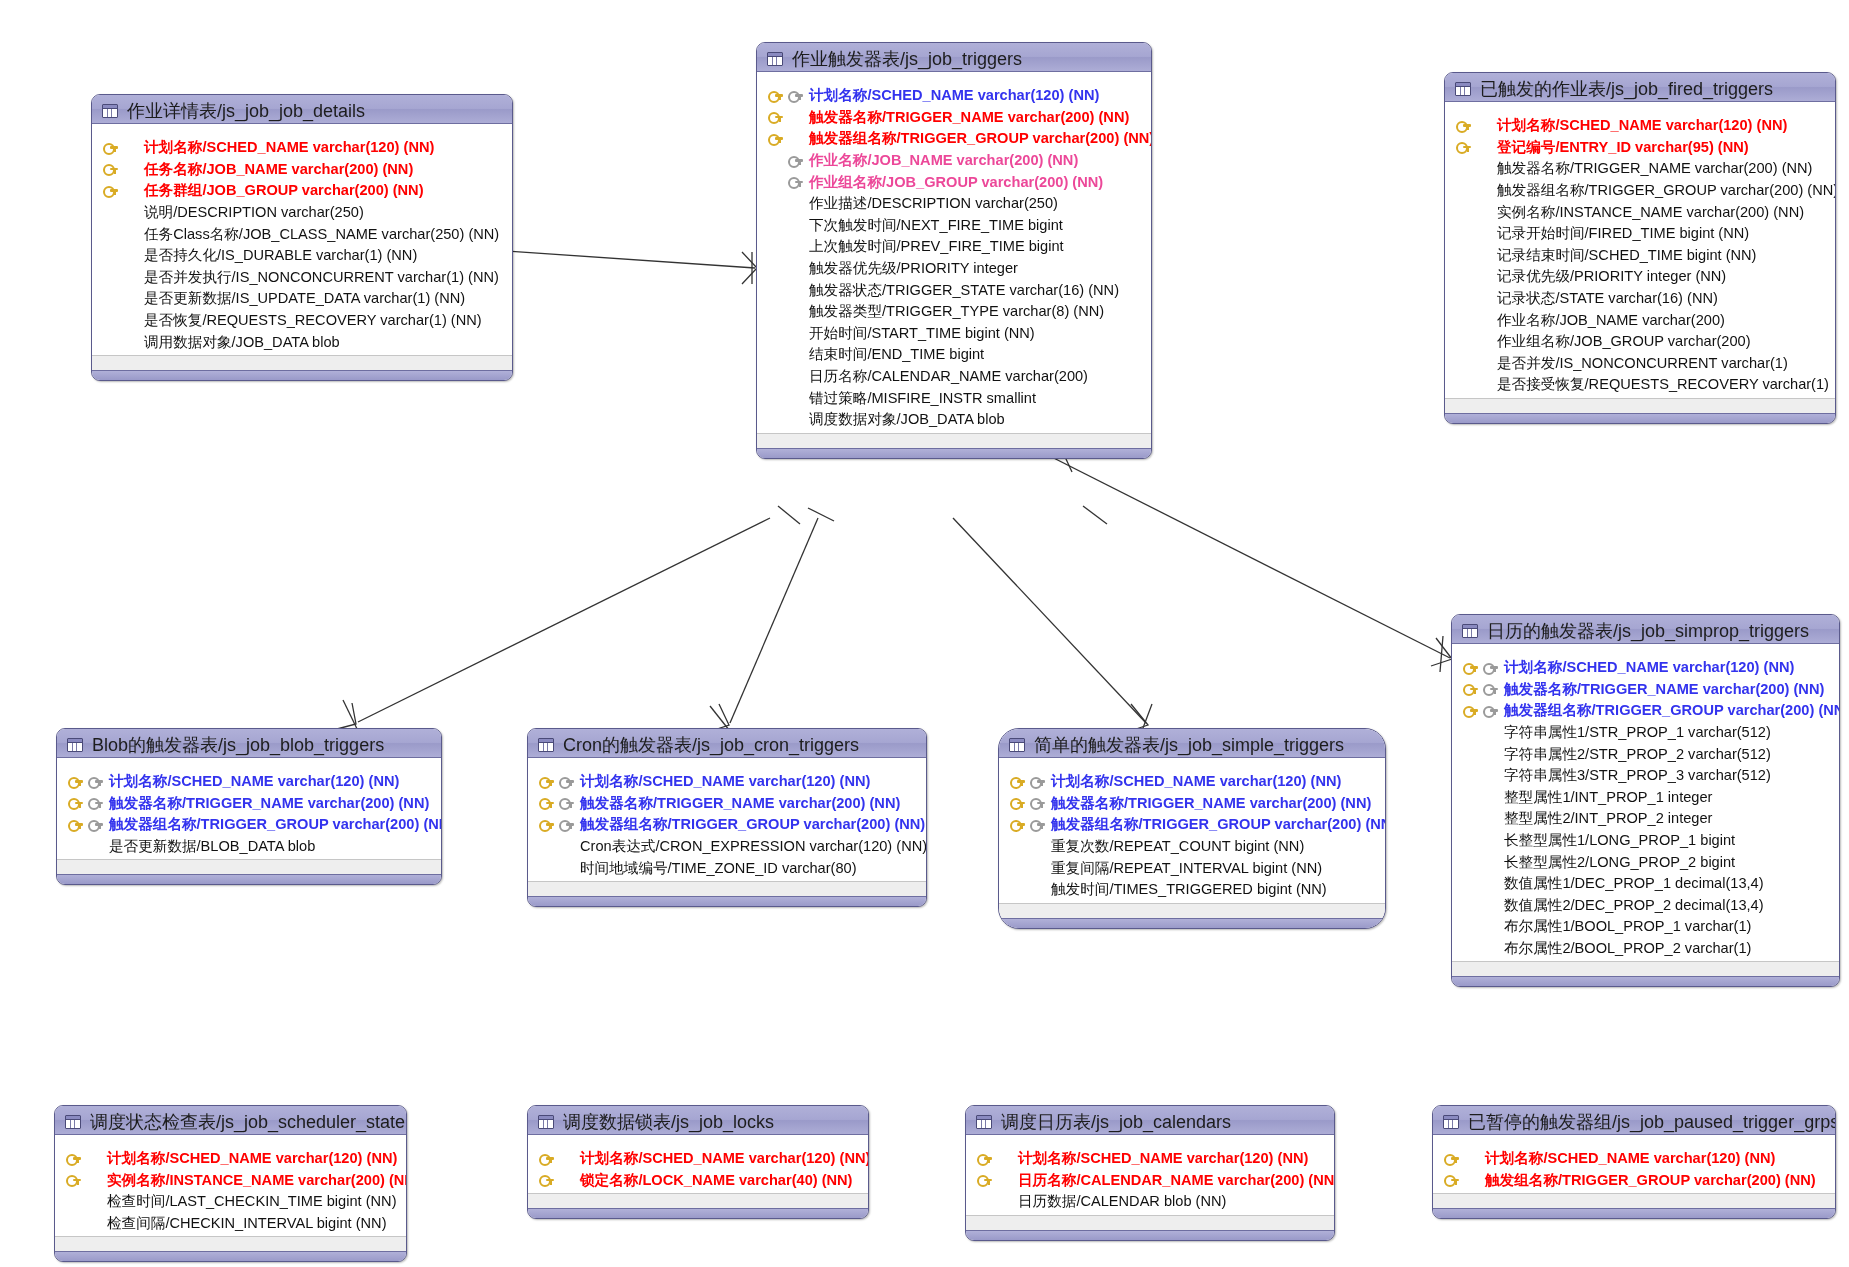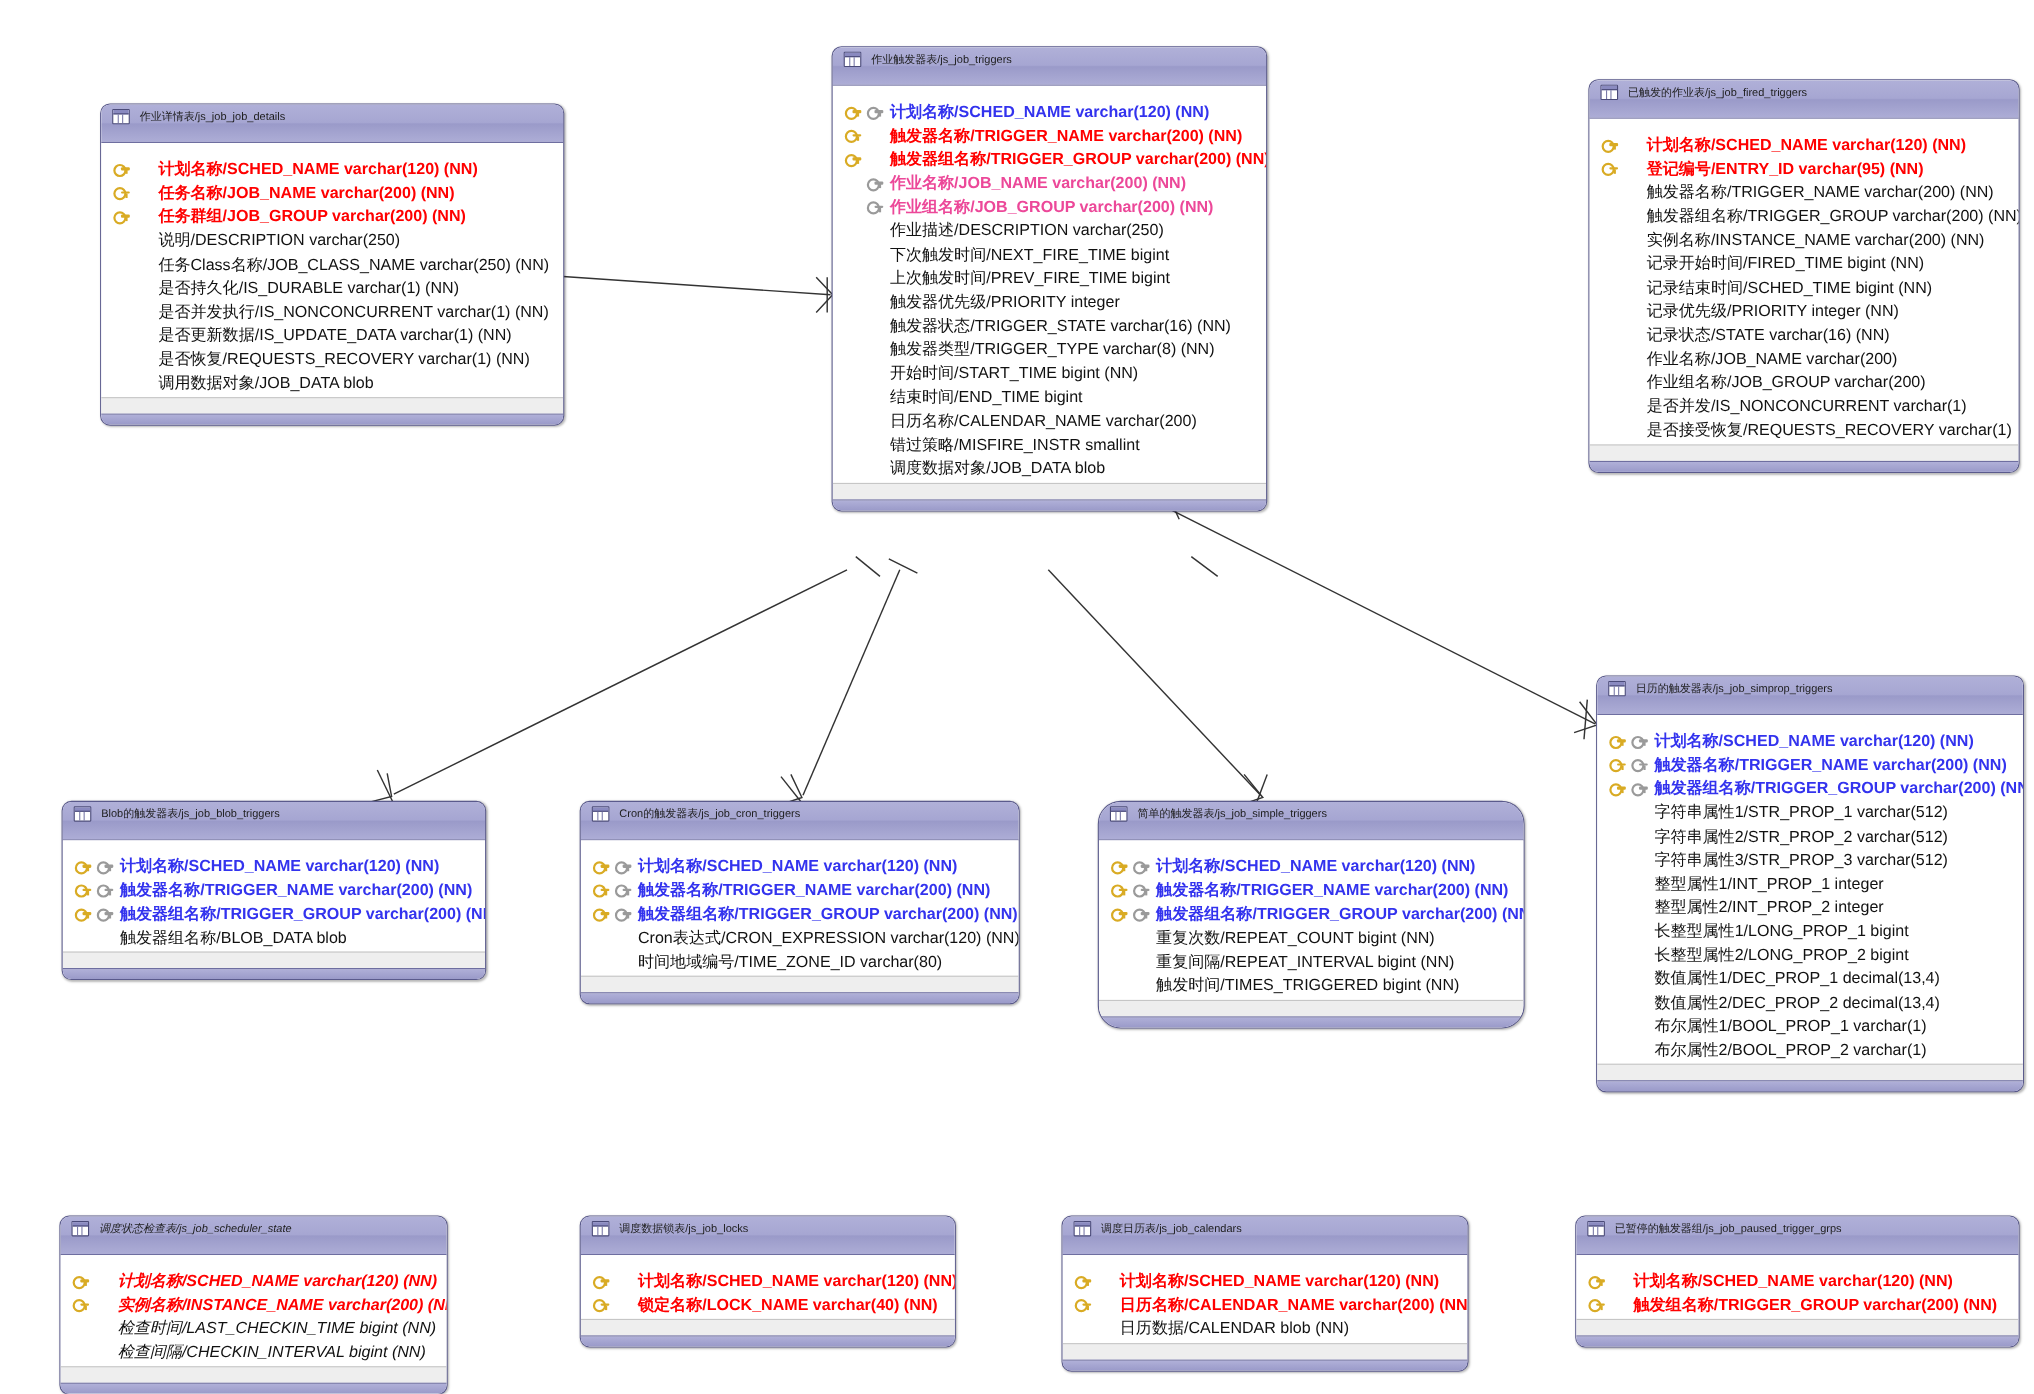--- a/index.html
+++ b/index.html
@@ -16,22 +16,22 @@
     border-radius:9px;
     background:#ffffff;
     box-shadow:1px 1px 2px rgba(0,0,0,.28);
     overflow:hidden;
     z-index:5;
   }
   .ent-header{
     display:flex;align-items:center;gap:9px;
     background:linear-gradient(to bottom,#b0b0d8 0%,#a6a6d2 48%,#9a9ac9 52%,#adadd6 100%);
     border-bottom:1px solid #6e6ea0;
-    padding:4px 10px 16px 10px;
-    font-size:10px;color:#1d1d1d;
+    padding:4px 10px 0 10px;
+    font-size:18px;color:#1d1d1d;
     white-space:nowrap;
   }
   .tbl-icon{
     width:14px;height:12px;flex:0 0 auto;
     border:1px solid #4a4a78;background:#ffffff;
     position:relative;border-radius:1px;
   }
   .tbl-icon::before{
     content:"";position:absolute;left:0;right:0;top:0;height:3px;background:#8a8ac0;
     border-bottom:1px solid #4a4a78;
@@ -580,21 +580,21 @@
               <i class="bow"></i>
               <i class="shaft"></i>
               <i class="tooth"></i>
             </span>
           </span>
           <span class="colname c-blue">触发器组名称/TRIGGER_GROUP varchar(200) (NN)</span>
         </div>
         <div class="col">
           <span class="keyslot"></span>
           <span class="keyslot"></span>
-          <span class="colname c-black">触发器组名称/BLOB_DATA blob</span>
+          <span class="colname c-black">是否更新数据/BLOB_DATA blob</span>
         </div>
       </div>
     <div class="ent-footer"></div>
     <div class="ent-foot2"></div>
   </div>
 
   <div class="entity" style="left:527px;top:728px;width:398px;">
     <div class="ent-header">
       <span class="tbl-icon"></span>
       <span>Cron的触发器表/js_job_cron_triggers</span>
@@ -736,21 +736,21 @@
         <div class="col">
           <span class="keyslot"></span>
           <span class="keyslot"></span>
           <span class="colname c-black">触发时间/TIMES_TRIGGERED bigint (NN)</span>
         </div>
       </div>
     <div class="ent-footer"></div>
     <div class="ent-foot2"></div>
   </div>
 
-  <div class="entity" style="left:54px;top:1105px;width:351px;font-style:italic;">
+  <div class="entity" style="left:54px;top:1105px;width:351px;">
     <div class="ent-header">
       <span class="tbl-icon"></span>
       <span>调度状态检查表/js_job_scheduler_state</span>
     </div>
     <div class="ent-body">
         <div class="col">
           <span class="keyslot">
             <span class="key pk">
               <i class="bow"></i>
               <i class="shaft"></i>

